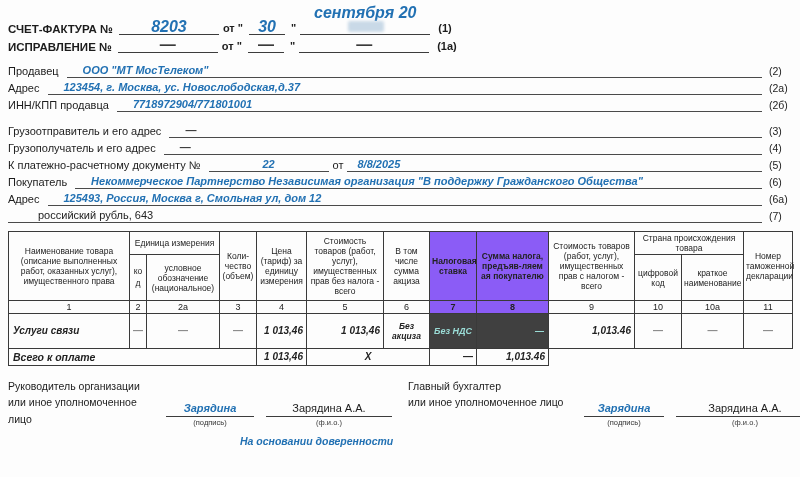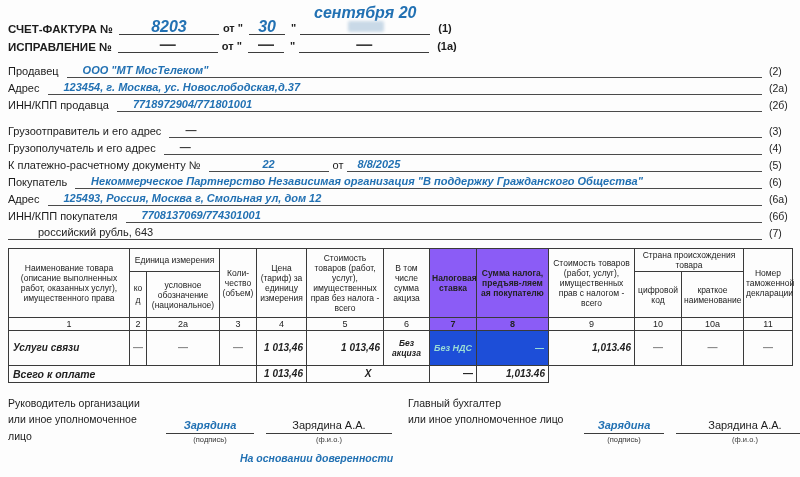--- a/index.html
+++ b/index.html
@@ -41,21 +41,21 @@
   tr.h2 td { height:46px; }
   td.c1h { font-size:9px; }
   td.blk { background:#8b5cf6; color:#9adcd6; font-weight:bold; }
   .vert { display:inline-block; width:9px; word-break:break-all; line-height:1.35; }
   tr.nums td { height:13px; font-size:9px; padding:0 2px; }
   tr.drow td { height:35px; font-size:10px; }
   tr.drow td.name { text-align:left; padding-left:4px; }
   tr.drow td.rt { text-align:right; padding-right:3px; }
   tr.drow td.mut { color:#8a8a8a; font-weight:bold; }
   tr.drow td.excise { font-size:8.5px; }
-  tr.drow td.blkv { background:#1d4ed8; color:#9adcd6; font-style:italic; font-weight:bold; font-size:9px; }
+  tr.drow td.blkv { background:#404040; color:#9adcd6; font-style:italic; font-weight:bold; font-size:9px; }
   tr.drow td.blkv.rt { text-align:right; padding-right:4px; }
   tr.trow td { height:17px; font-size:10px; }
   tr.trow td.lab { text-align:left; padding-left:4px; font-size:10.5px; }
   tr.trow td.rt { text-align:right; padding-right:3px; }
   tr.trow td.nb { border-top:none; border-right:none; border-bottom:none; background:transparent; }
   .tdash { color:#333; font-weight:bold; }
 
   
   .sigs { display:flex; margin-top:12px; font-size:10.5px; }
   .role { flex:0 0 auto; line-height:1.55; }
@@ -125,25 +125,20 @@
     </div>
     <div class="frow">
       <span class="flabel">Покупатель</span>
       <span class="fval blue">Некоммерческое Партнерство Независимая организация "В поддержку Гражданского Общества"</span>
       <span class="fref">(6)</span>
     </div>
     <div class="frow">
       <span class="flabel">Адрес</span>
       <span class="fval blue">125493, Россия, Москва г, Смольная ул, дом 12</span>
       <span class="fref">(6а)</span>
-    </div>
-    <div class="frow">
-      <span class="flabel">ИНН/КПП покупателя</span>
-      <span class="fval blue">7708137069/774301001</span>
-      <span class="fref">(6б)</span>
     </div>
     <div class="frow">
       <span class="fval plain">российский рубль, 643</span>
       <span class="fref">(7)</span>
     </div>
   </div>
 
   <table class="inv">
     <colgroup>
       <col style="width:121px">

